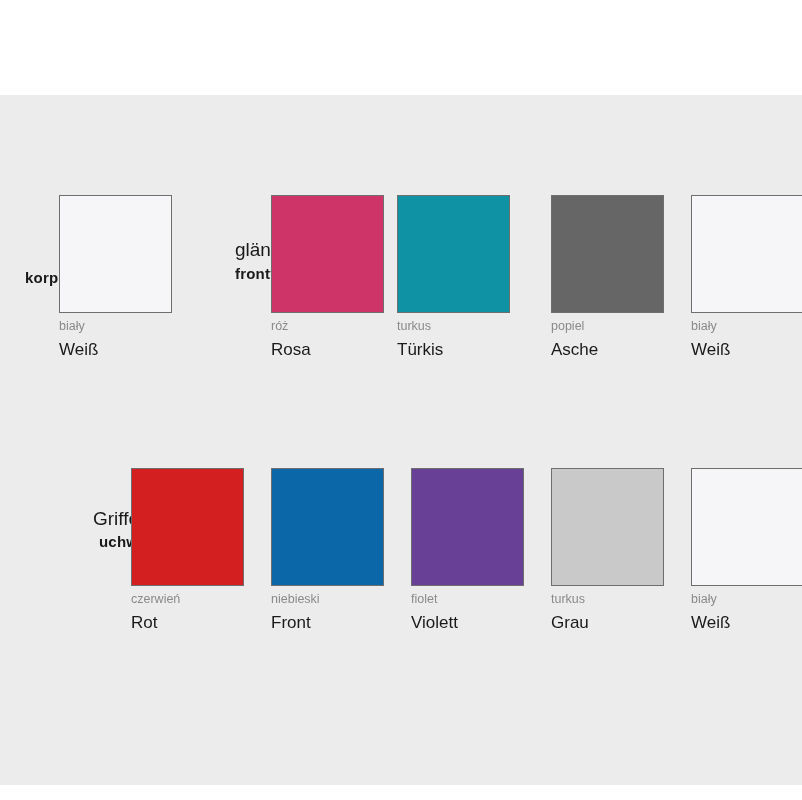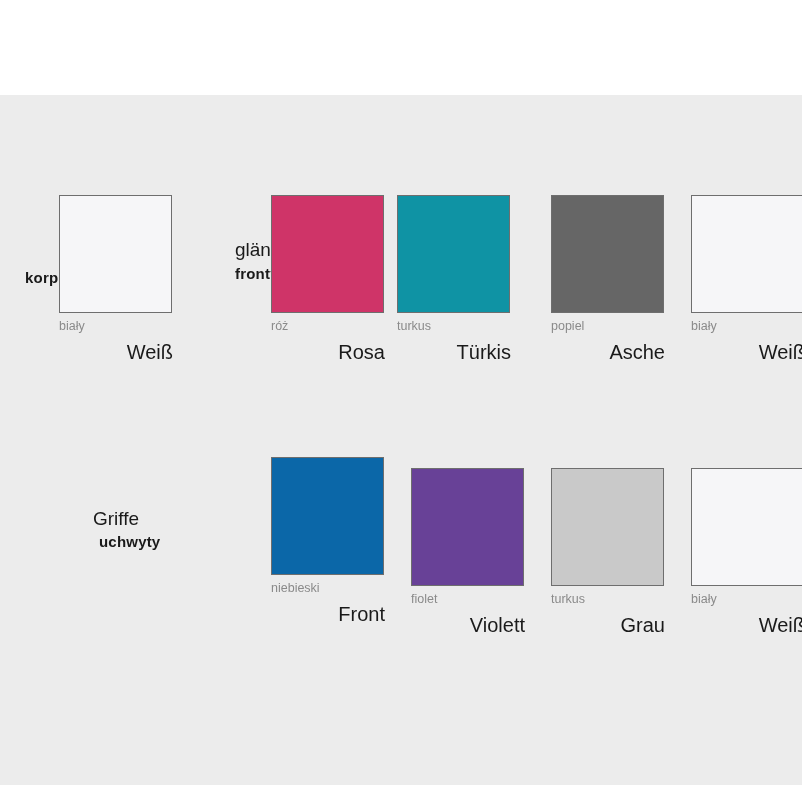--- a/index.html
+++ b/index.html
@@ -72,26 +72,25 @@
     border: 1px solid #6e6e6e;
   }
   .swatch-label-pl {
     font-size: 12.5px;
     color: #8a8a8a;
     margin-top: 7px;
     line-height: 1.1;
     white-space: nowrap;
   }
   .swatch-label-de {
-    font-size: 20px;
+    font-size: 17px;
     color: #1a1a1a;
     margin-top: 7px;
     line-height: 1.1;
     white-space: nowrap;
-    text-align: right;
   }
 </style>
 </head>
 <body style="background: rgb(255, 255, 255);">
 
 <div id="swatch-board" style="background: rgb(236, 236, 236);">
 
   <div class="group-heading" id="heading-korpus">
     <span class="heading-pl">korpus</span>
   </div>
@@ -129,22 +128,27 @@
     <div class="swatch-label-pl">popiel</div>
     <div class="swatch-label-de">Asche</div>
   </div>
 
   <div class="swatch-cell" style="left:657px; top:100px;">
     <div class="swatch-chip" style="background-color: rgb(246, 246, 248);"></div>
     <div class="swatch-label-pl">biały</div>
     <div class="swatch-label-de">Weiß</div>
   </div>
 
+  <div class="swatch-cell" style="left:97px; top:373px;">
+    <div class="swatch-chip" style="background-color: rgb(212, 31, 33);"></div>
+    <div class="swatch-label-pl">czerwień</div>
+    <div class="swatch-label-de">Rot</div>
+  </div>
 
-  <div class="swatch-cell" style="left:237px; top:362px;">
+  <div class="swatch-cell" style="left:237px; top:373px;">
     <div class="swatch-chip" style="background-color: rgb(11, 103, 168);"></div>
     <div class="swatch-label-pl">niebieski</div>
     <div class="swatch-label-de">Front</div>
   </div>
 
   <div class="swatch-cell" style="left:377px; top:373px;">
     <div class="swatch-chip" style="background-color: rgb(104, 65, 151);"></div>
     <div class="swatch-label-pl">fiolet</div>
     <div class="swatch-label-de">Violett</div>
   </div>

